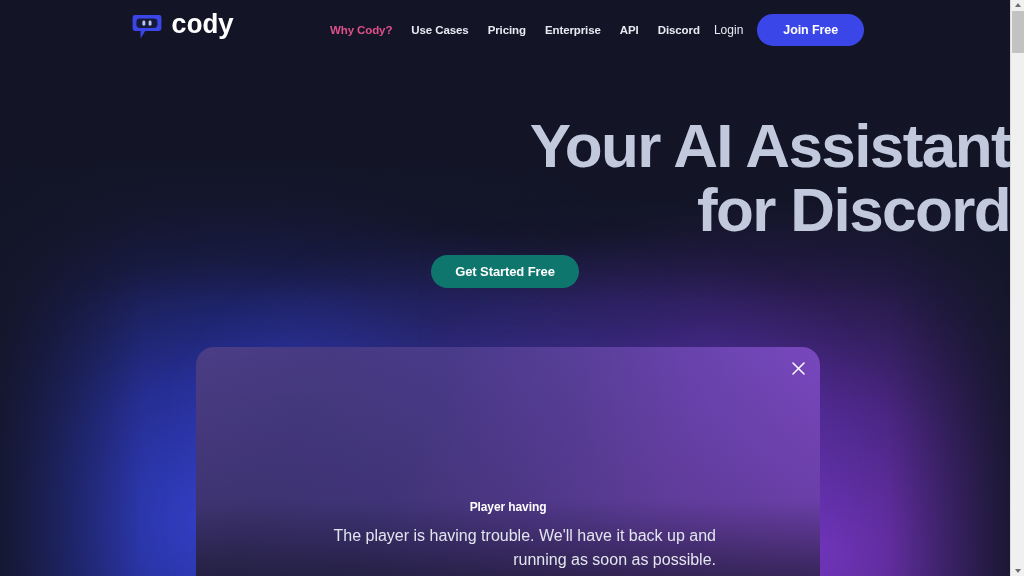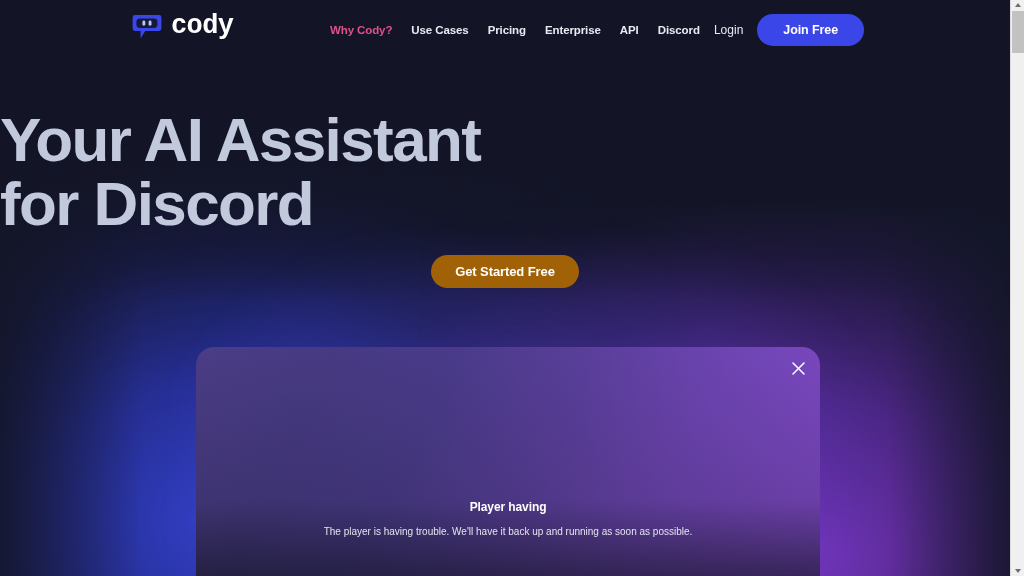--- a/index.html
+++ b/index.html
@@ -146,39 +146,39 @@
     height:32px;
     line-height:32px;
     cursor:pointer;
     font-family:"Liberation Sans", sans-serif;
     letter-spacing:-0.1px;
   }
 
   
   .hero {
     position:absolute;
-    left:0; top:108px; width:1010px;
-    text-align:left;
+    left:0; top:114px; width:1010px;
+    text-align:right;
     z-index:10;
   }
   .hero-title {
     color:#c2c9dd;
     font-size:62px;
     font-weight:700;
     line-height:1.03;
     letter-spacing:-1.6px;
   }
   .hero-title span { display:block; }
 
   .cta-wrap {
     position:absolute; left:0; top:255px; width:1010px;
     text-align:center; z-index:10;
   }
   .cta-btn {
-    background:#a16207;
+    background:#0f766e;
     color:#ffffff;
     font-size:13px;
     font-weight:700;
     border:none;
     border-radius:22px;
     width:148px;
     height:33px;
     cursor:pointer;
     font-family:"Liberation Sans", sans-serif;
     letter-spacing:-0.1px;
@@ -229,23 +229,24 @@
   }
   .player-error-title {
     color:#ffffff;
     font-size:12px;
     font-weight:700;
     letter-spacing:-0.1px;
   }
   .player-error-msg {
     margin-top:10px;
     color:#e3e5ee;
-    font-size:10px;
+    font-size:16px;
     font-weight:400;
     line-height:1.52;
+    text-align:right;
   }
 
   
   .scrollbar {
     position:absolute;
     right:0; top:0;
     width:14px; height:576px;
     background:#f0f0f0;
     border-left:1px solid #dcdcdc;
     z-index:40;

